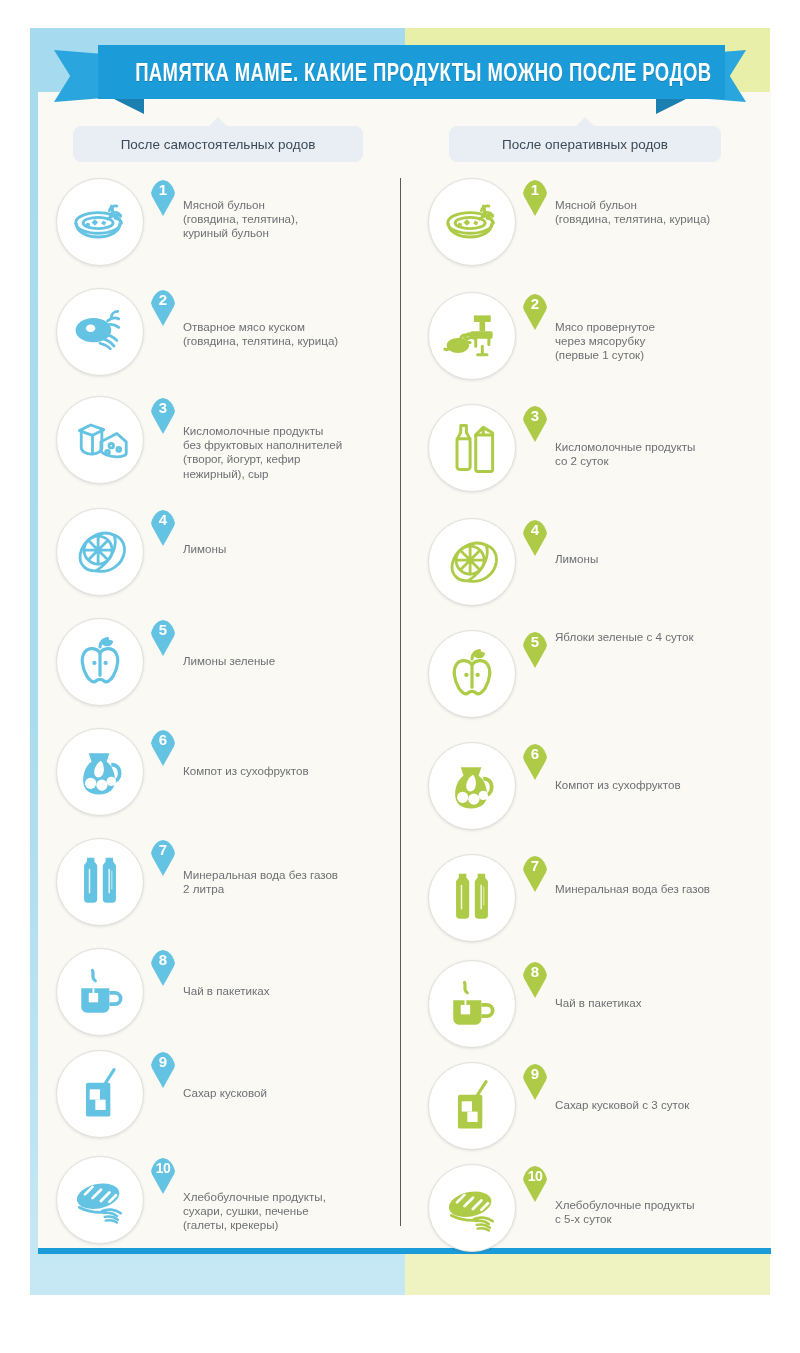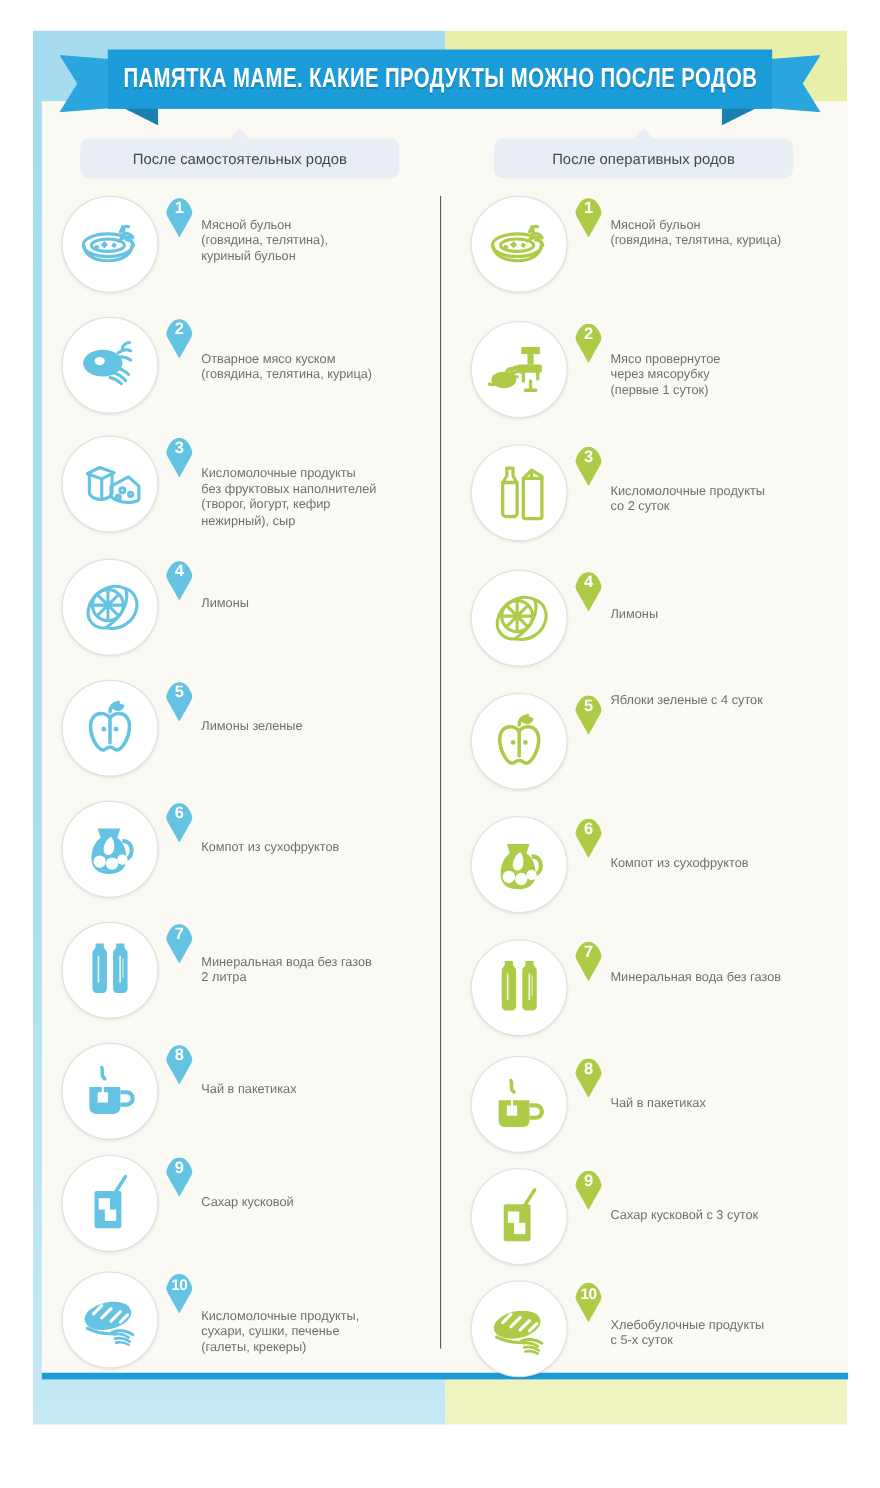--- a/index.html
+++ b/index.html
@@ -21,21 +21,21 @@
 
   
   .ribbon-wrap{position:absolute;left:0;top:40px;width:800px;height:70px;}
   .ribbon-tail{position:absolute;top:10px;width:90px;height:52px;background:#2aa5dd;}
   .ribbon-tail.left{left:54px;clip-path:polygon(0 0,100% 14%,100% 86%,0 100%,18% 50%);}
   .ribbon-tail.right{right:54px;clip-path:polygon(100% 0,0 14%,0 86%,100% 100%,82% 50%);}
   .ribbon-fold{position:absolute;top:52px;width:44px;height:22px;background:#1b7fb0;}
   .ribbon-fold.left{left:100px;clip-path:polygon(0 0,100% 0,100% 100%);}
   .ribbon-fold.right{right:100px;clip-path:polygon(0 0,100% 0,0 100%);}
   .ribbon-main{position:absolute;left:98px;top:5px;width:604px;height:54px;background:#1b9bd8;
-               display:flex;align-items:center;justify-content:center;}
+               display:flex;align-items:center;justify-content:center;padding-left:23px;}
   .ribbon-title{color:#ffffff;font-size:19.5px;font-weight:bold;letter-spacing:.4px;
                 white-space:nowrap;text-shadow:0 1px 0 rgba(0,0,0,.18);
                 transform:scaleY(1.28) scaleX(.95);transform-origin:center;}
 
   
   .pill{position:absolute;top:126px;height:36px;background:#e9eef4;border-radius:8px;
         display:flex;align-items:center;justify-content:center;}
   .pill .notch{position:absolute;top:-9px;left:50%;margin-left:-9px;width:0;height:0;
                border-left:9px solid transparent;border-right:9px solid transparent;
                border-bottom:9px solid #e9eef4;}
@@ -286,21 +286,21 @@
       <path d="M10 40c8 4 18 6 28 5" stroke="currentColor" stroke-width="3" stroke-linecap="round" fill="none"></path>
       <path d="M34 44c6-3 14-2 20 2" stroke="currentColor" stroke-width="3" stroke-linecap="round" fill="none"></path>
       <path d="M36 46c5-1 10 0 14 3M37 50c5-1 10 0 14 3M38 54c5-1 9 0 12 2" stroke="currentColor" stroke-width="2.6" stroke-linecap="round" fill="none"></path>
     </svg>
           </span>
         </div>
         <div class="pin n10">
           <div class="drop"></div>
           <div class="num">10</div>
         </div>
-        <div class="label" style="margin-top: 34px;">Кисломолочные продукты,
+        <div class="label" style="margin-top: 34px;">Хлебобулочные продукты,
 сухари, сушки, печенье
 (галеты, крекеры)</div>
       </div>
     </div>
   <div class="col col-right" id="col-right">
       <div class="row" style="position: absolute; top: 0px; left: 0px; width: 340px;">
         <div class="circle">
           <span style="color: rgb(174, 203, 71); display: block;">
             <svg viewBox="0 0 64 64" fill="none" stroke="currentColor" stroke-width="3" stroke-linecap="round" stroke-linejoin="round">
       <ellipse cx="30" cy="33" rx="24" ry="11"></ellipse>

